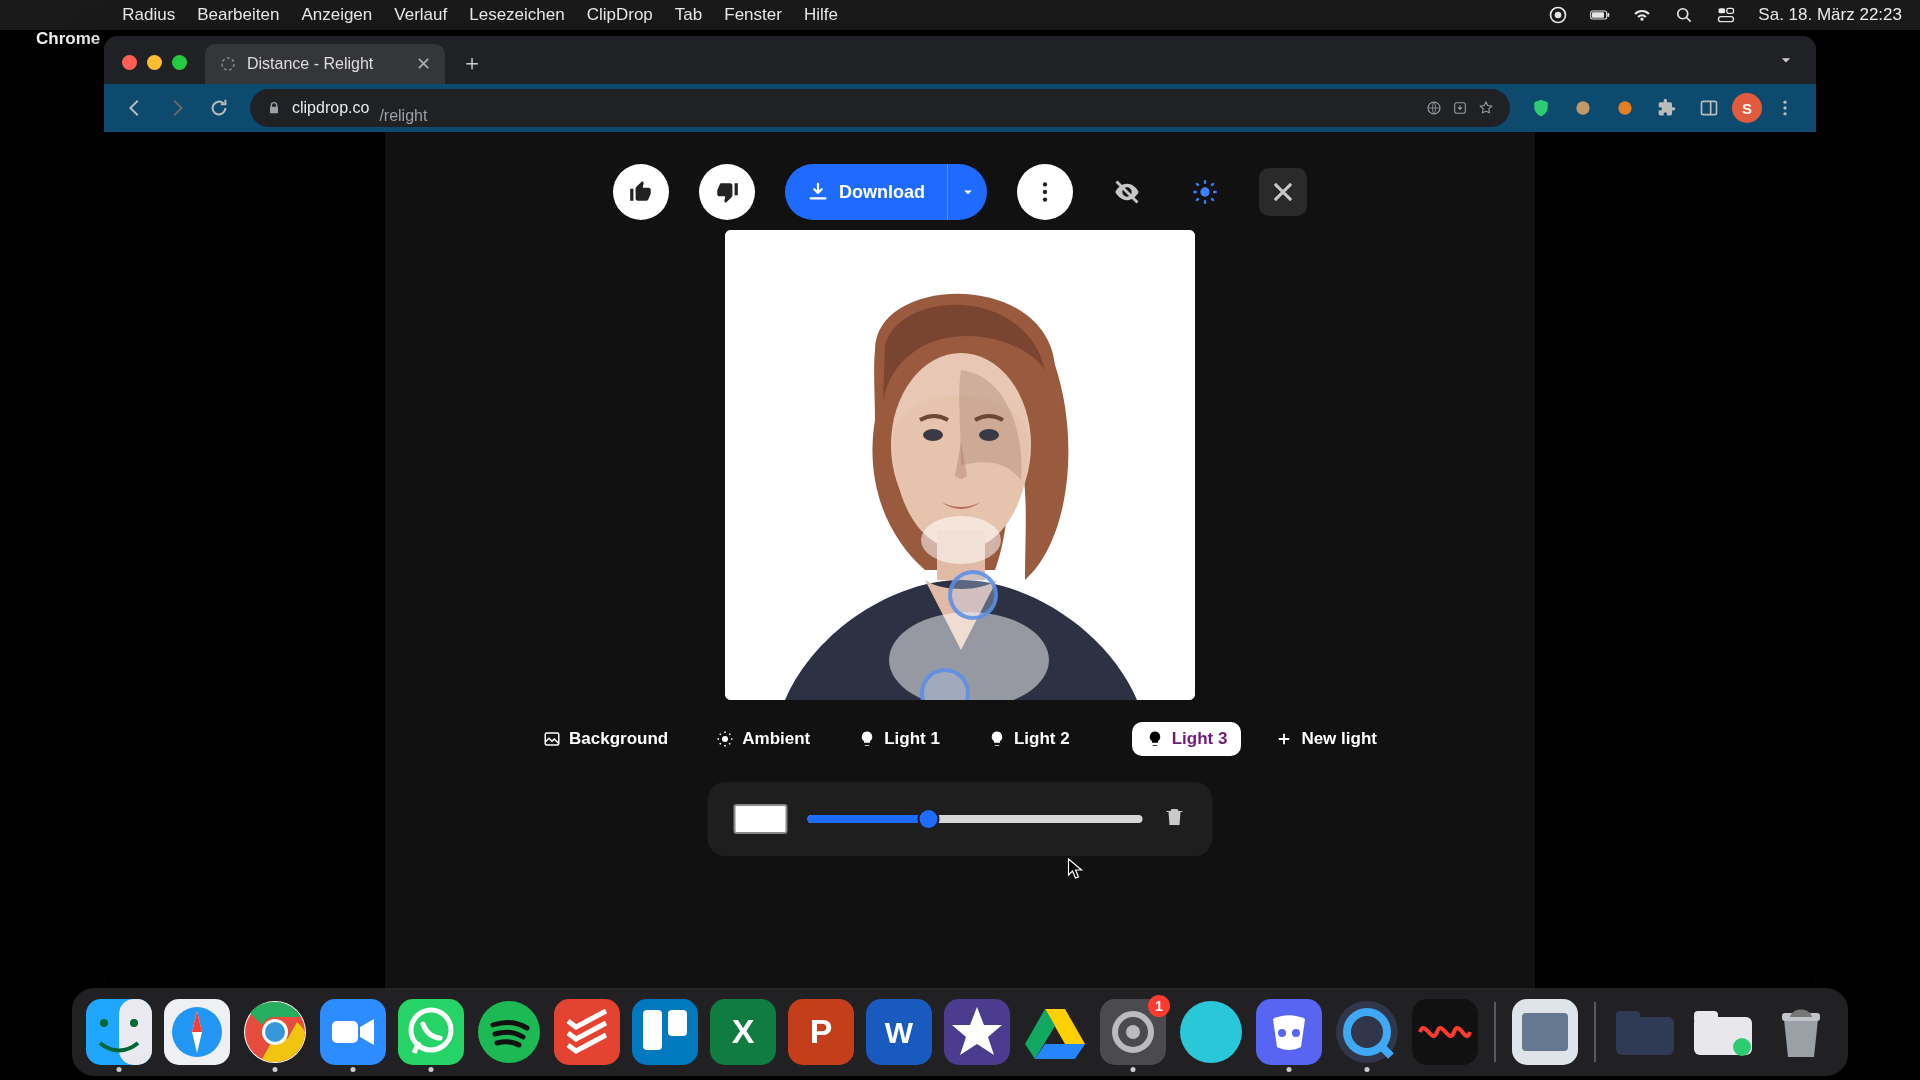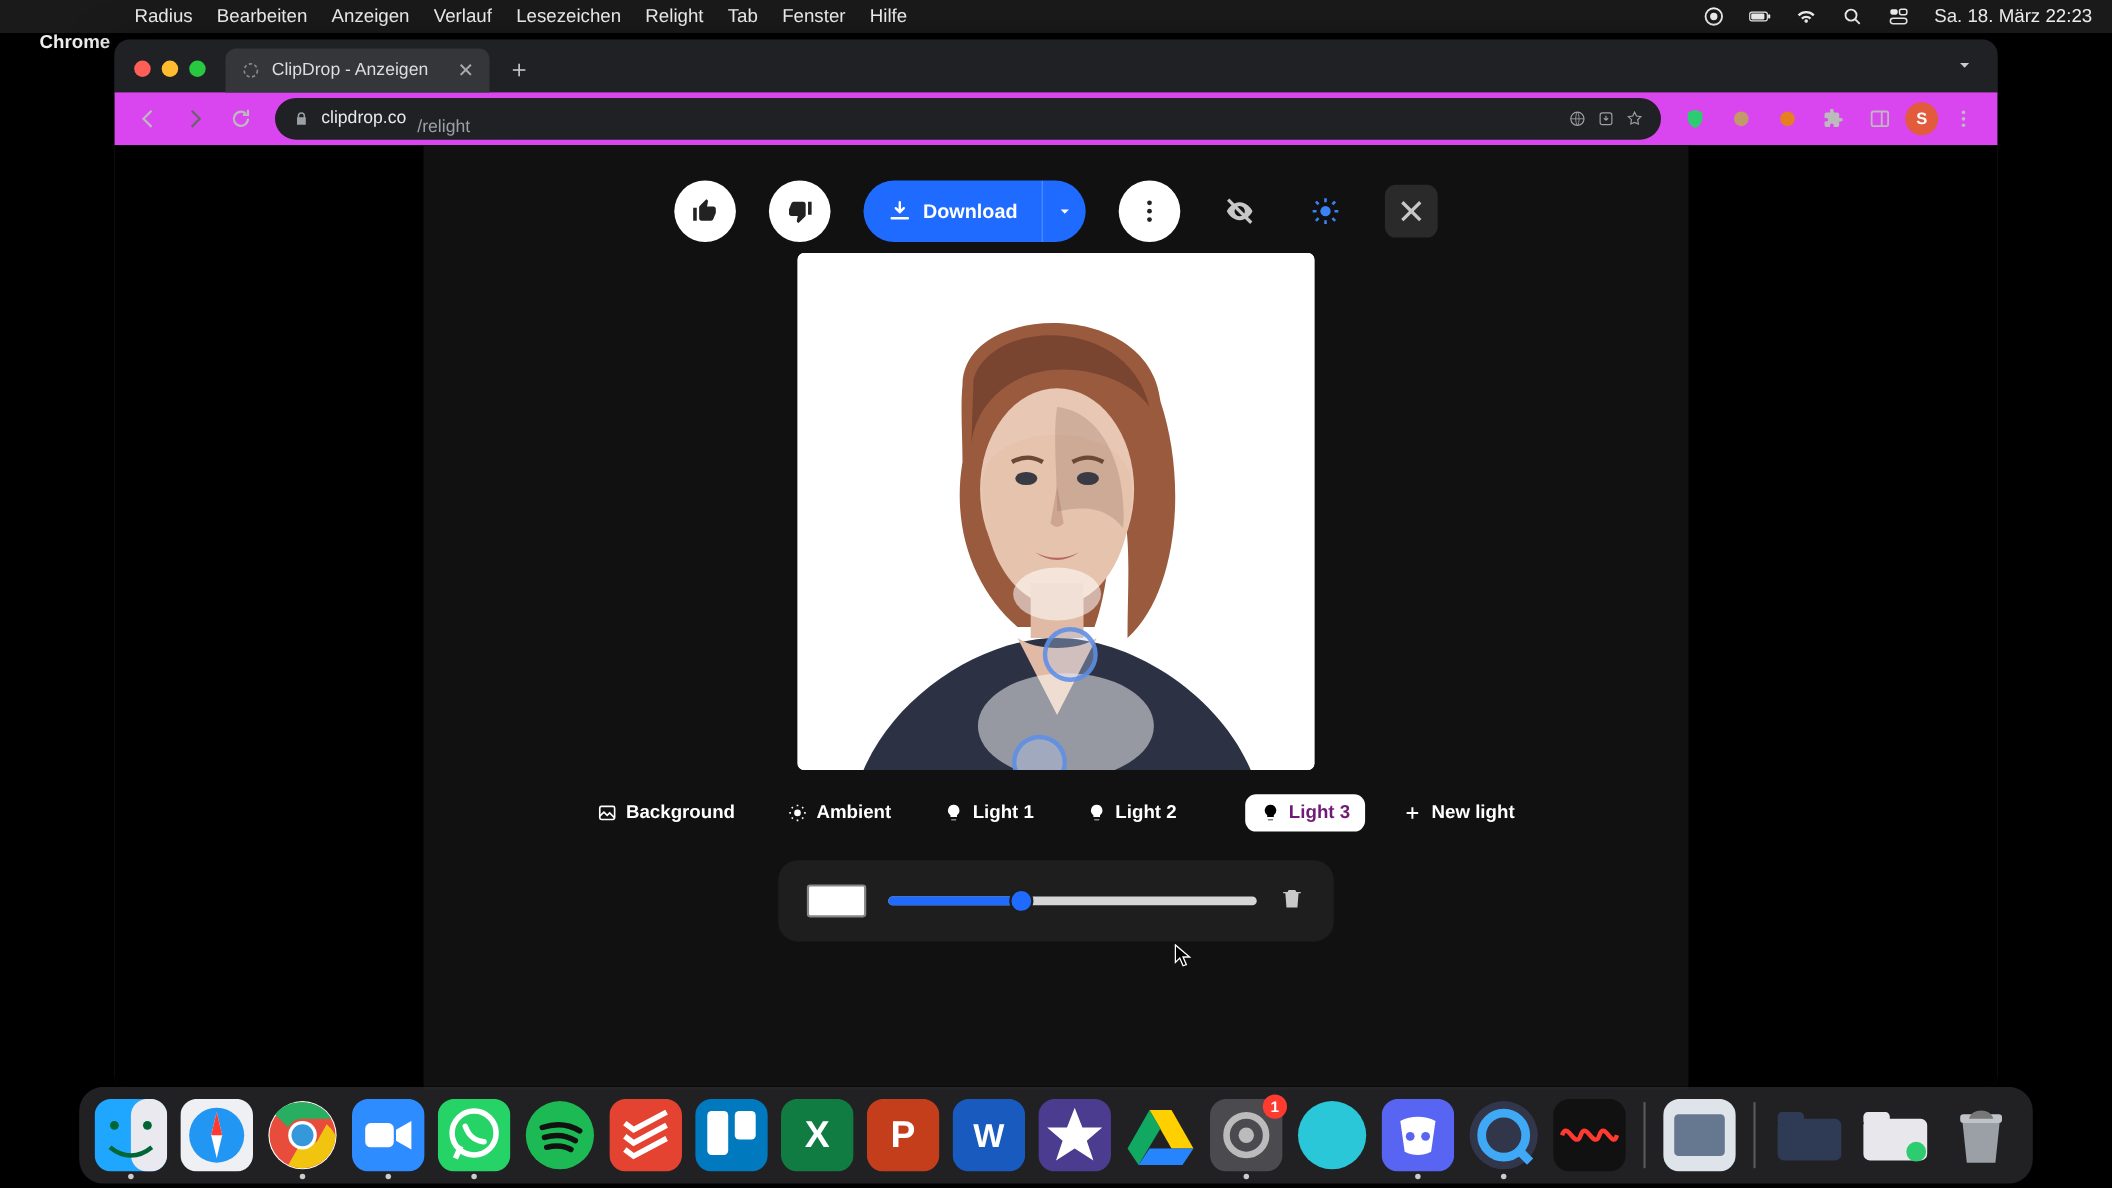--- a/index.html
+++ b/index.html
@@ -20,21 +20,21 @@
   .tabstrip { height:48px; background:#202124; display:flex; align-items:flex-end; padding-left:18px; }
   .traffic { display:flex; align-items:center; gap:10px; margin-right:18px; margin-bottom:14px; }
   .traffic .dot { width:15px; height:15px; border-radius:50%; }
   .tab { display:flex; align-items:center; gap:10px; background:#35363a; color:#ddd; height:40px; border-radius:10px 10px 0 0; padding:0 14px; min-width:240px; }
   .tab svg.fav { width:18px; height:18px; }
   .tab .close { margin-left:auto; font-size:18px; color:#aaa; }
   .newtab { width:34px; height:34px; color:#ccc; font-size:22px; display:flex; align-items:center; justify-content:center; margin-left:10px; margin-bottom:4px; }
   .tabstrip .chev { margin-left:auto; margin-right:20px; margin-bottom:10px; }
   .tabstrip .chev svg { width:20px; height:20px; fill:#ccc; }
 
-  .toolbar { height:48px; background:#d946ef; display:flex; align-items:center; padding:0 12px; gap:4px; }
+  .toolbar { height:48px; background:#0c4a6e; display:flex; align-items:center; padding:0 12px; gap:4px; }
   .navbtn { width:38px; height:38px; display:flex; align-items:center; justify-content:center; border-radius:50%; }
   .navbtn svg { width:22px; height:22px; fill:#bbb; }
   .navbtn.disabled svg { fill:#666; }
   .omnibox { flex:1; height:38px; background:#202124; border-radius:20px; display:flex; align-items:center; padding:0 16px; gap:10px; color:#ccc; margin:0 8px; }
   .omnibox svg { width:16px; height:16px; fill:#9aa0a6; }
   .omnibox .url-host { color:#e8eaed; }
   .omnibox .url-path { color:#9aa0a6;margin-top:16px; }
   .ext-icon { width:30px; height:30px; border-radius:50%; display:flex; align-items:center; justify-content:center; margin:0 4px; }
   .ext-icon svg { width:20px; height:20px; }
   .avatar-s { width:30px; height:30px; border-radius:50%; background:#e25b3c; color:#fff; font-weight:700; display:flex; align-items:center; justify-content:center; font-size:15px; }
@@ -90,21 +90,21 @@
 <body>
 
 <div class="menubar">
   <span class="apple"></span>
   <span class="app-name">Chrome</span>
   <span class="mitem">Radius</span>
   <span class="mitem">Bearbeiten</span>
   <span class="mitem">Anzeigen</span>
   <span class="mitem">Verlauf</span>
   <span class="mitem">Lesezeichen</span>
-  <span class="mitem">Relight</span>
+  <span class="mitem">ClipDrop</span>
   <span class="mitem">Tab</span>
   <span class="mitem">Fenster</span>
   <span class="mitem">Hilfe</span>
   <span class="spacer"></span>
   <span class="ricon">
       <svg viewBox="0 0 24 24">
         <circle cx="12" cy="12" r="9" fill="none" stroke="#eee" stroke-width="2"></circle>
         <circle cx="12" cy="12" r="4" fill="#eee"></circle>
       </svg>
     </span>
@@ -141,21 +141,21 @@
   <div class="tabstrip">
     <div class="traffic">
       <div class="dot" style="background:#ff5f57"></div>
       <div class="dot" style="background:#febc2e"></div>
       <div class="dot" style="background:#28c840"></div>
     </div>
     <div class="tab">
       <svg class="fav" viewBox="0 0 24 24">
           <circle cx="12" cy="12" r="8" fill="none" stroke="#888" stroke-width="2" stroke-dasharray="4 3"></circle>
         </svg>
-      <span>ClipDrop - Anzeigen</span>
+      <span>Distance - Relight</span>
       <span class="close">✕</span>
     </div>
     <div class="newtab">＋</div>
     <div class="chev"><svg viewBox="0 0 24 24">
           <path d="M7 10l5 5 5-5z"></path>
         </svg></div>
   </div>
 
   <div class="toolbar">
     <div class="navbtn">

